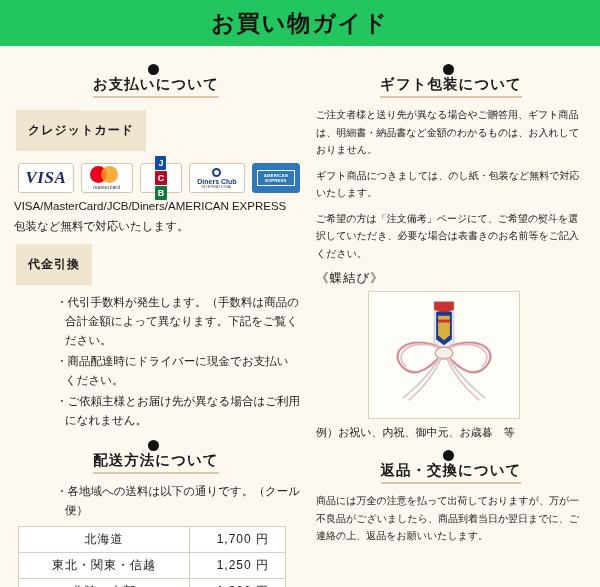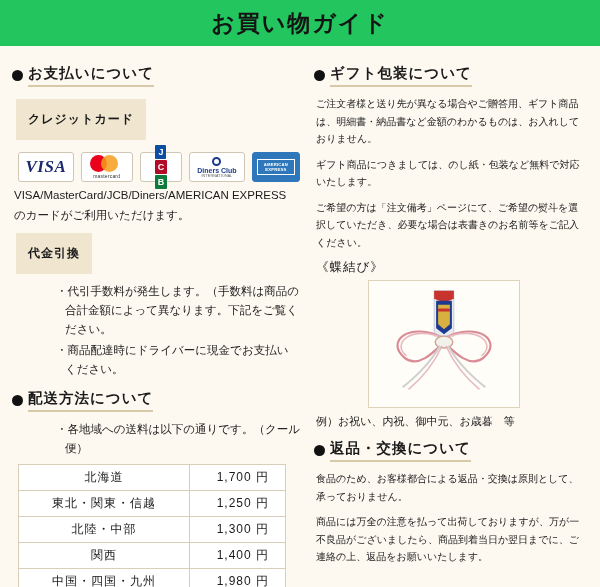--- a/index.html
+++ b/index.html
@@ -26,20 +26,21 @@
   
   .columns { display:flex; padding:8px 12px 0 12px; }
   .col-left { width:296px; padding-right:8px; }
   .col-right { width:280px; padding-left:6px; }
 
   
   .sec-head {
     display:flex; align-items:center;
     font-size:14.5px; font-weight:bold; letter-spacing:1px;
     margin:10px 0 8px 0;
+    flex-direction:column;
   }
   .sec-head .bullet {
     display:inline-block; width:11px; height:11px; border-radius:50%;
     background:#111; margin-right:5px; flex:0 0 auto;
   }
   .sec-head .txt { border-bottom:2px solid #d8c9a8; padding-bottom:2px; }
 
   
   .tag {
     display:inline-block;
@@ -149,27 +150,28 @@
         <div class="card-logo diners">
           <div class="diners-circ"></div>
           <div class="diners-top">Diners Club</div>
           <div class="diners-sub">INTERNATIONAL</div>
         </div>
         <div class="card-logo amex">
           <div class="amex-in">AMERICAN EXPRESS</div>
         </div>
       </div>
 
-      <div class="para">VISA/MasterCard/JCB/Diners/AMERICAN EXPRESS のカードがご利用いただけます。</div>
+      <div class="para">VISA/MasterCard/JCB/Diners/AMERICAN EXPRESS 包装など無料で対応いたします。</div>
 
       <div class="tag">代金引換</div>
 
       <ul class="list">
         <li>代引手数料が発生します。（手数料は商品の合計金額によって異なります。下記をご覧ください。</li>
         <li>商品配達時にドライバーに現金でお支払いください。</li>
+        <li>ご依頼主様とお届け先が異なる場合はご利用になれません。</li>
       </ul>
 
       <div class="sec-head">
         <span class="bullet"></span>
         <span class="txt">配送方法について</span>
       </div>
 
       <ul class="list">
         <li>各地域への送料は以下の通りです。（クール便）</li>
       </ul>
@@ -240,18 +242,17 @@
         </svg>
       </div>
 
       <div class="gift-caption">例）お祝い、内祝、御中元、お歳暮　等</div>
 
       <div class="sec-head">
         <span class="bullet"></span>
         <span class="txt">返品・交換について</span>
       </div>
 
-      <div class="r-para">食品のため、お客様都合による返品・交換は原則として、承っておりません。</div>
       <div class="r-para">商品には万全の注意を払って出荷しておりますが、万が一不良品がございましたら、商品到着当日か翌日までに、ご連絡の上、返品をお願いいたします。</div>
 
     </div>
   </div>
 </div>
 
 </body></html>

